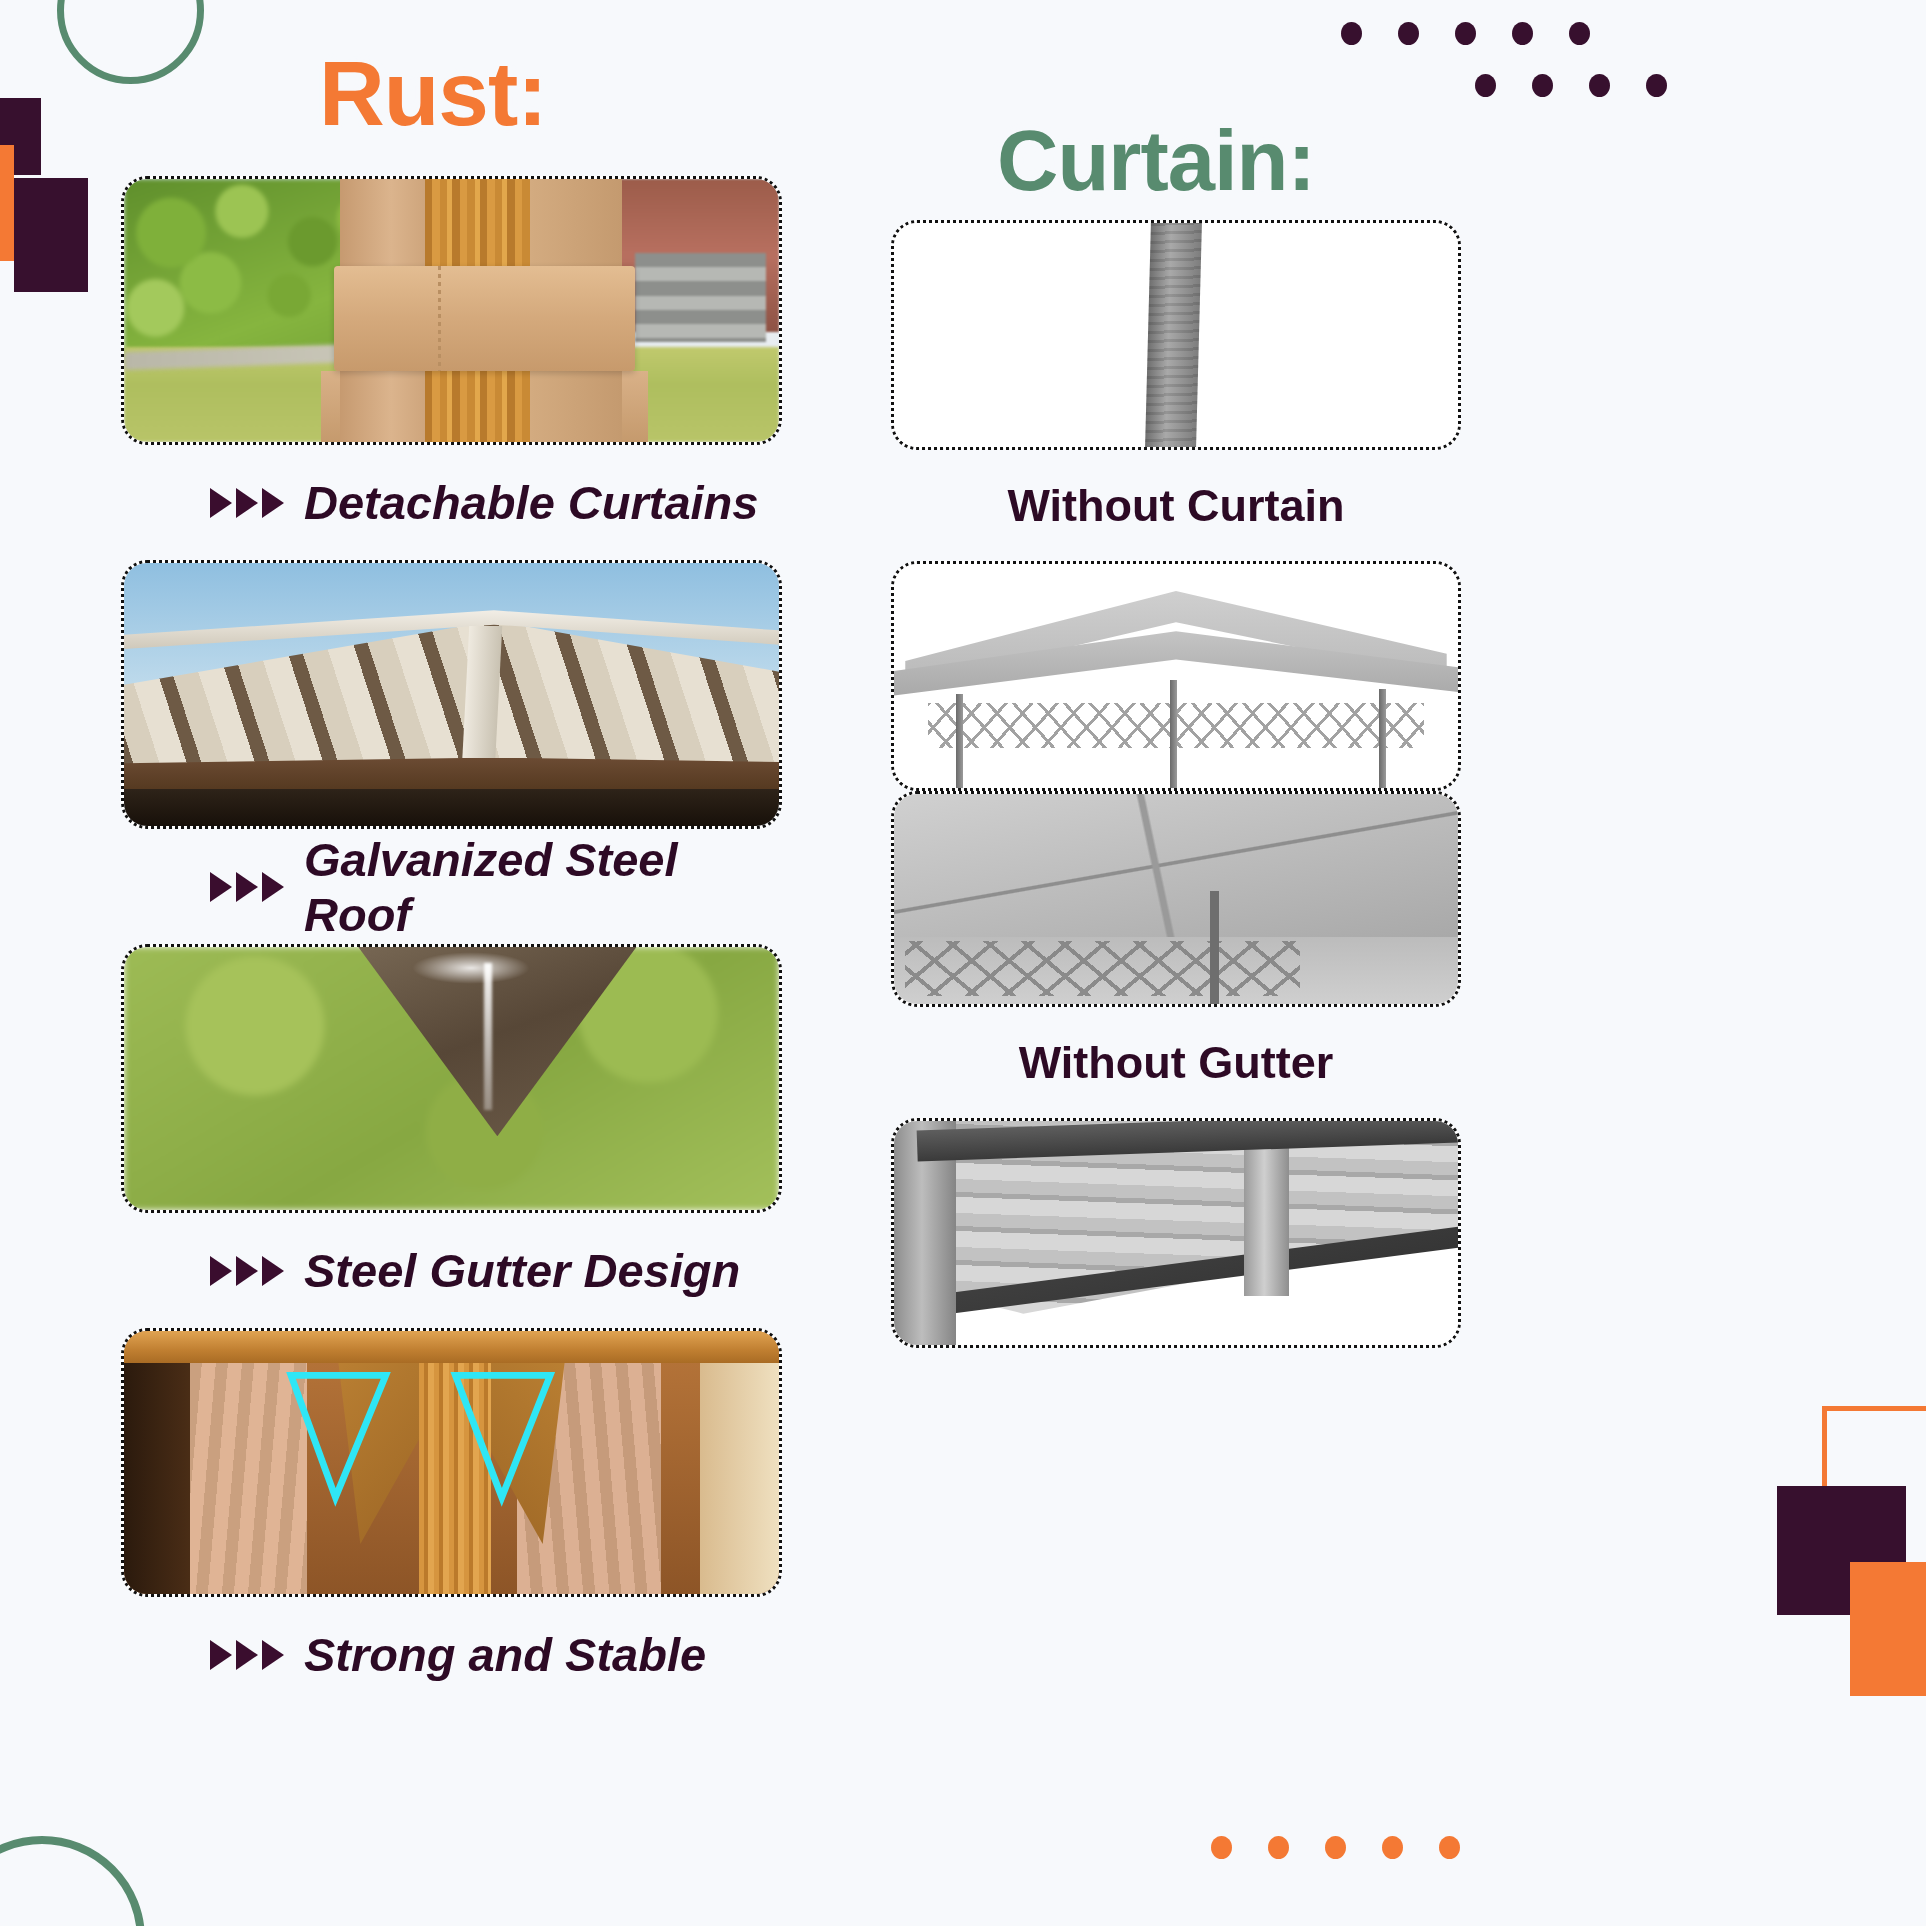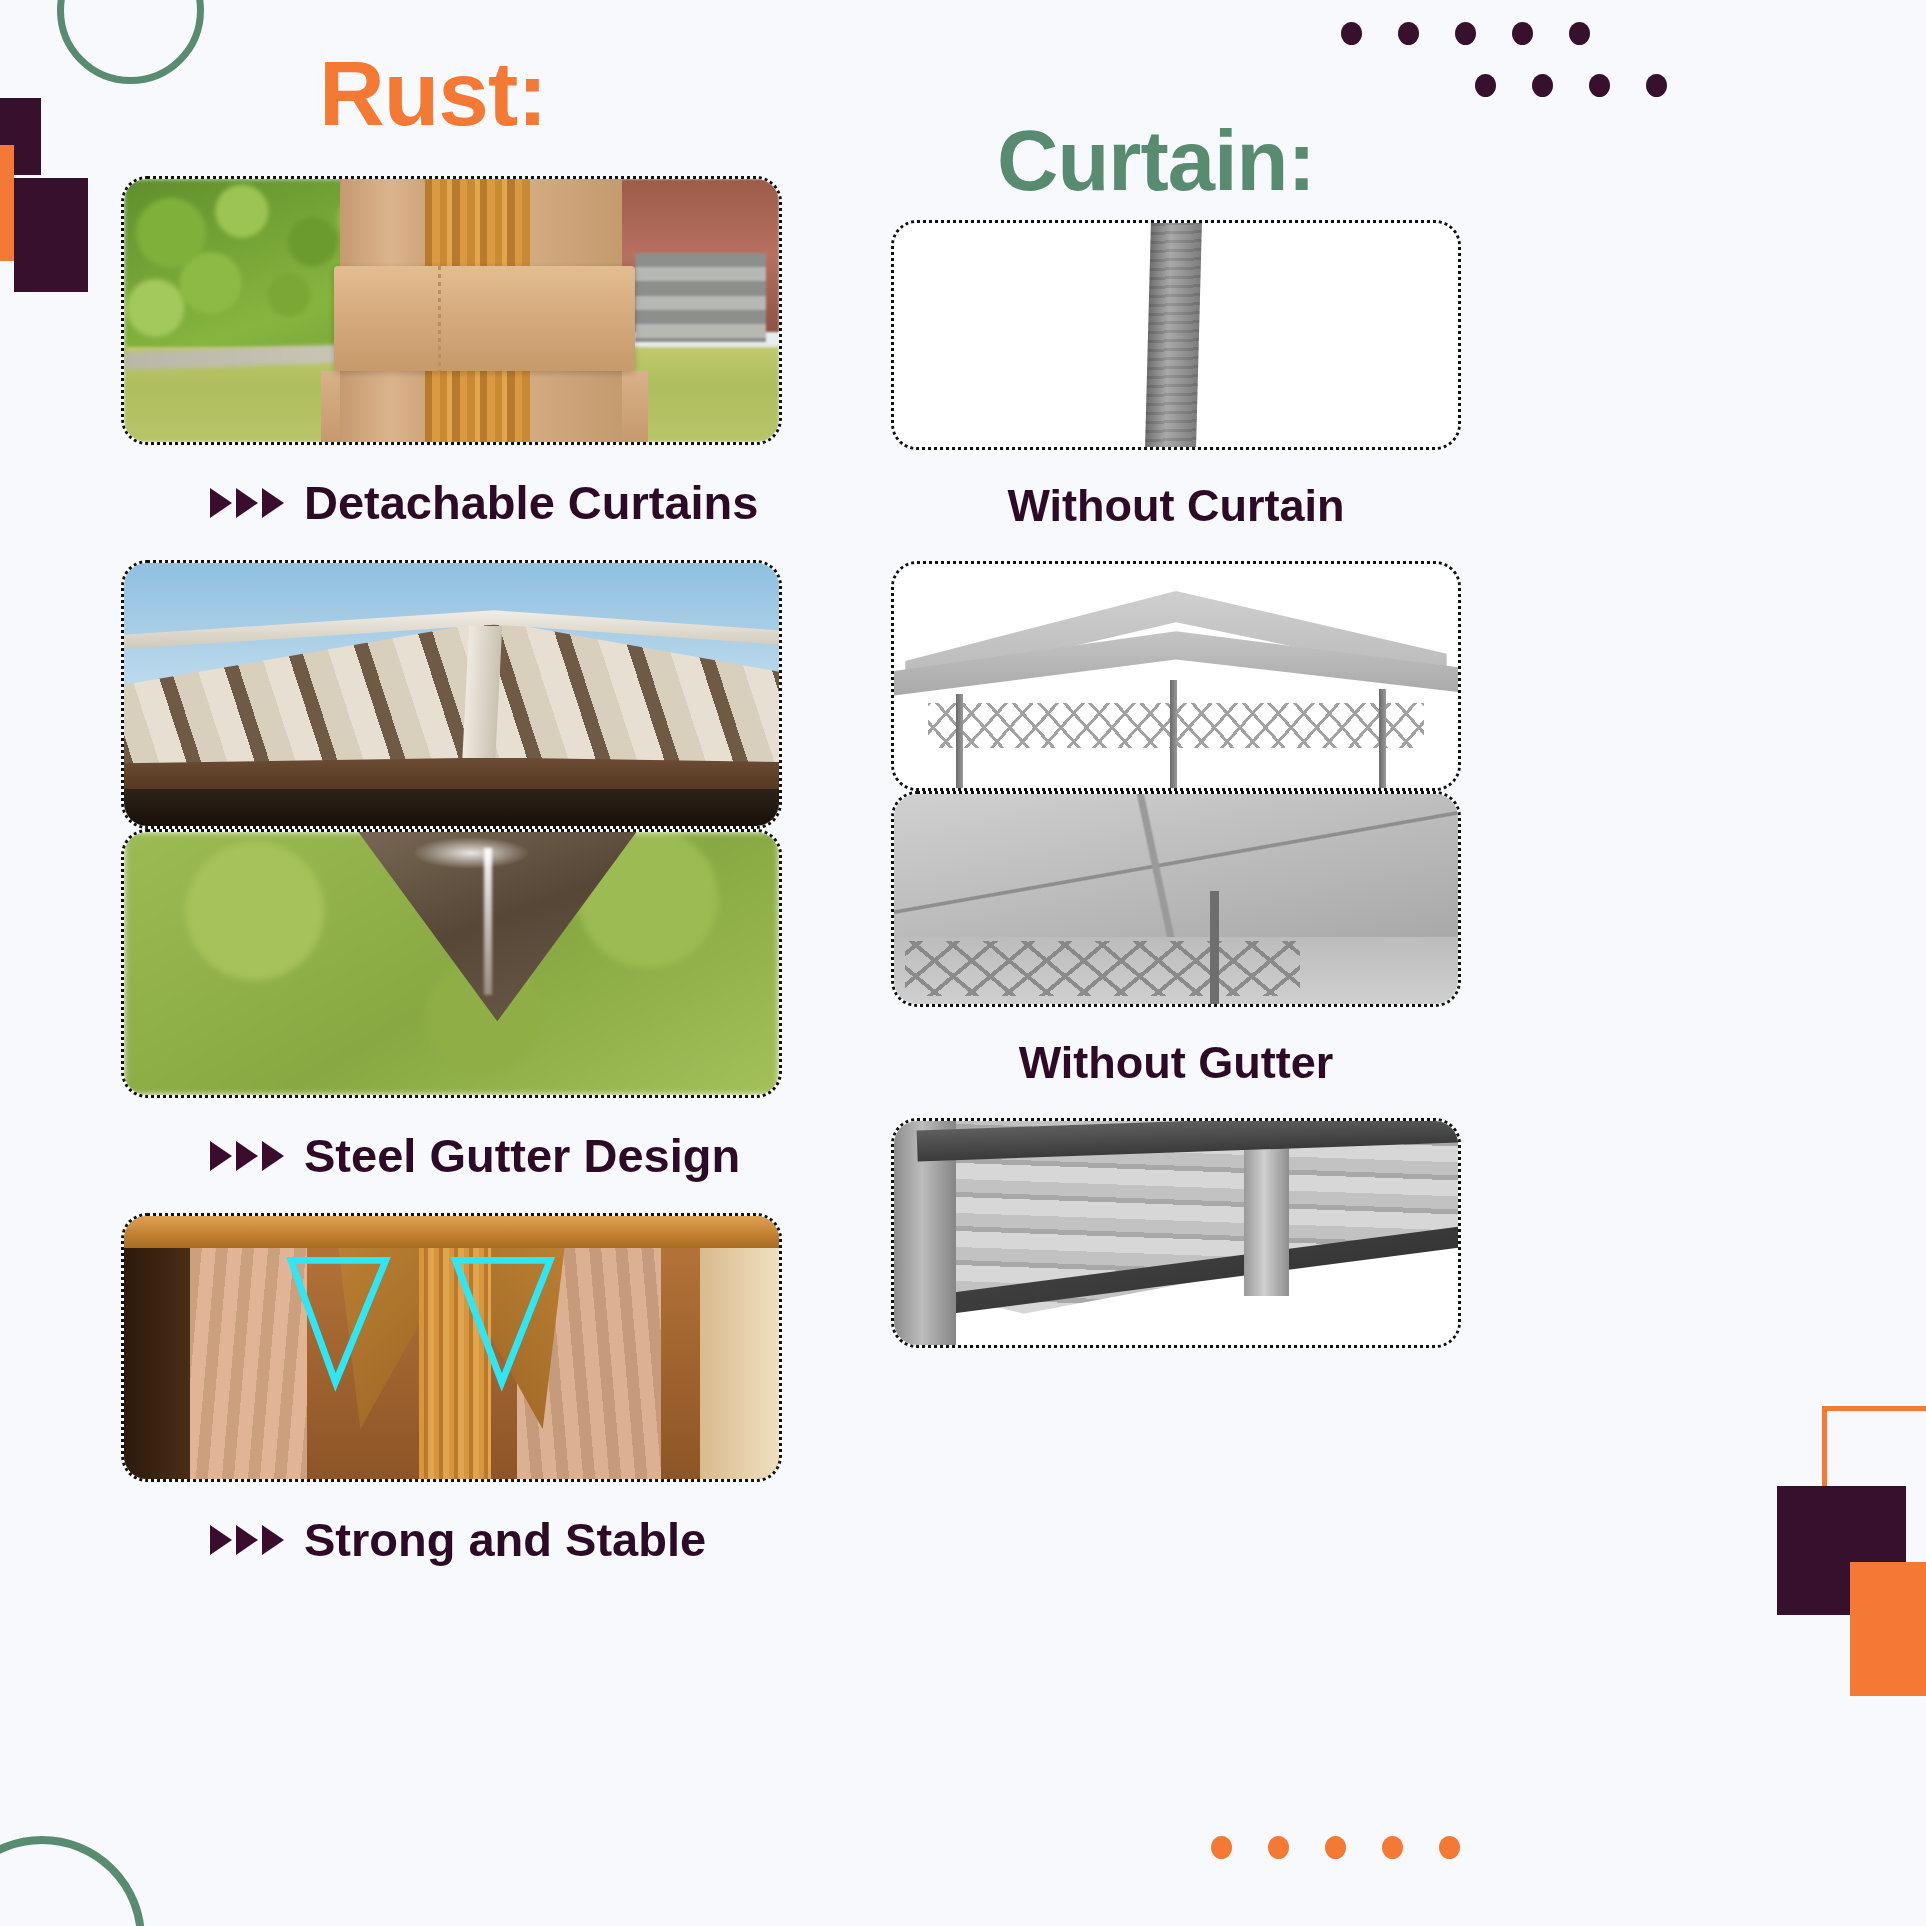--- a/index.html
+++ b/index.html
@@ -109,21 +109,21 @@
   .card-others.tall { height: 216px; }
 
   .caption {
     display: flex;
     align-items: center;
     font-size: 47px;
     font-weight: 600;
     color: #2d0a25;
     height: 115px;
   }
-  .caption-ours { padding-left: 89px; }
+  .caption-ours { padding-left: 89px; font-style: italic; }
   .caption-others {
     justify-content: center;
     height: 111px;
     font-size: 45px;
   }
   .arrows {
     display: inline-flex;
     gap: 4px;
     margin-right: 20px;
     flex-shrink: 0;
@@ -365,20 +365,28 @@
     <div class="card card-ours">
       <div class="scene">
         <div class="s2-sky"></div>
           <div class="s2-roof"></div>
           <div class="s2-ridge"></div>
         <div class="s2-hip"></div>
           <div class="s2-fascia"></div>
           <div class="s2-under"></div>
       </div>
     </div>
+    <div class="caption caption-ours">
+      <span class="arrows">
+        <i class="arrow"></i>
+          <i class="arrow"></i>
+          <i class="arrow"></i>
+      </span>
+      <span>Galvanized Steel Roof</span>
+    </div>
   </div>
 
   <div class="block">
     <div class="card card-ours">
       <div class="scene">
         <div class="s3-grass"></div>
           <div class="s3-corner"></div>
           <div class="s3-edge"></div>
         <div class="s3-splash"></div>
           <div class="s3-water"></div>

